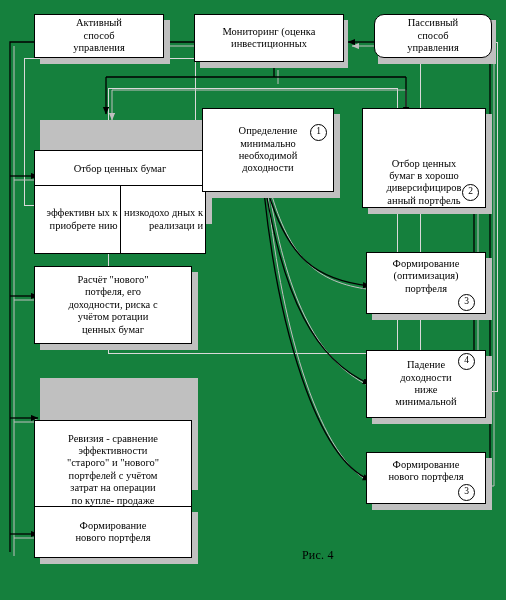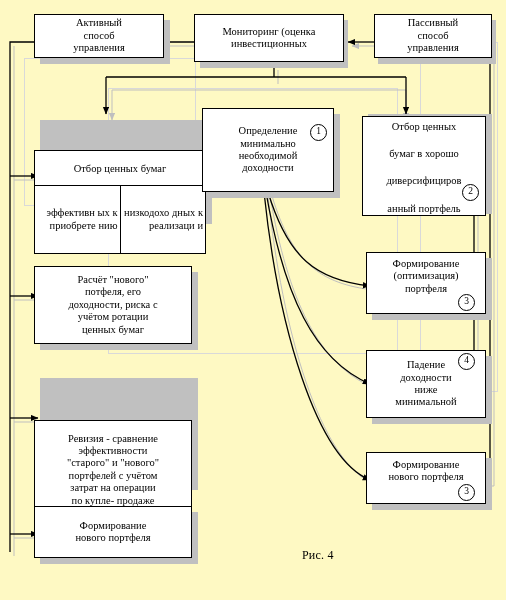--- a/index.html
+++ b/index.html
@@ -5,21 +5,21 @@
   html,body{margin:0;padding:0;background:#ffffff;}
   body{
     font-family:"Liberation Serif", serif;
     -webkit-font-smoothing:antialiased;
   }
   #canvas{
     position:relative;
     width:506px;
     height:600px;
     overflow:hidden;
-    background:#fef9c3;
+    background:#15803d;
   }
   #edges{
     position:absolute;
     left:0; top:0;
     width:506px; height:600px;
     pointer-events:none;
   }
   .node{
     position:absolute;
     box-sizing:border-box;
@@ -187,21 +187,21 @@
     <span class="lbl">Активный</span>
     <span class="lbl">способ</span>
     <span class="lbl">управления</span>
   </div>
 
   <div class="node" style="left:194px;top:14px;width:150px;height:48px;">
     <span class="lbl">Мониторинг (оценка</span>
     <span class="lbl">инвестиционных</span>
   </div>
 
-  <div class="node" style="left:374px;top:14px;width:118px;height:44px;">
+  <div class="node" style="left:374px;top:14px;width:118px;height:44px;border-radius:10px;">
     <span class="lbl">Пассивный</span>
     <span class="lbl">способ</span>
     <span class="lbl">управления</span>
   </div>
 
   <div class="tablenode" style="left:34px;top:114px;width:172px;height:104px;">
     <div class="thead">Отбор ценных бумаг</div>
     <div class="tbody">
       <div class="tcell left">
         <div>
@@ -223,21 +223,21 @@
   </div>
 
   <div class="node" style="left:202px;top:108px;width:132px;height:84px;">
     <span class="lbl">Определение</span>
     <span class="lbl">минимально</span>
     <span class="lbl">необходимой</span>
     <span class="lbl">доходности</span>
   </div>
   <div class="badge" style="left:310px;top:124px;">1</div>
 
-  <div class="node" style="left:362px;top:108px;width:124px;height:100px;justify-content:space-between;padding-top:4px;margin-top:8px;">
+  <div class="node" style="left:362px;top:108px;width:124px;height:100px;justify-content:flex-end;padding-top:4px;">
     <span class="lbl">Отбор ценных</span>
     <span class="lbl">бумаг в хорошо</span>
     <span class="lbl">диверсифициров</span>
     <span class="lbl">анный портфель</span>
   </div>
   <div class="badge" style="left:462px;top:184px;">2</div>
 
   <div class="node" style="left:34px;top:266px;width:158px;height:78px;">
     <span class="lbl">Расчёт "нового"</span>
     <span class="lbl">потфеля, его</span>

